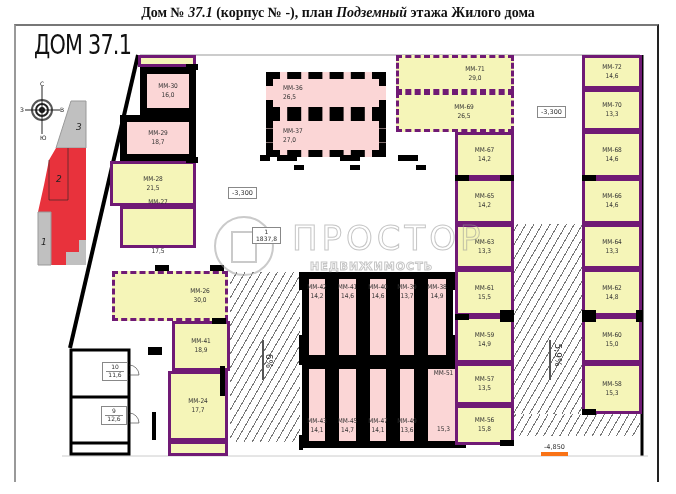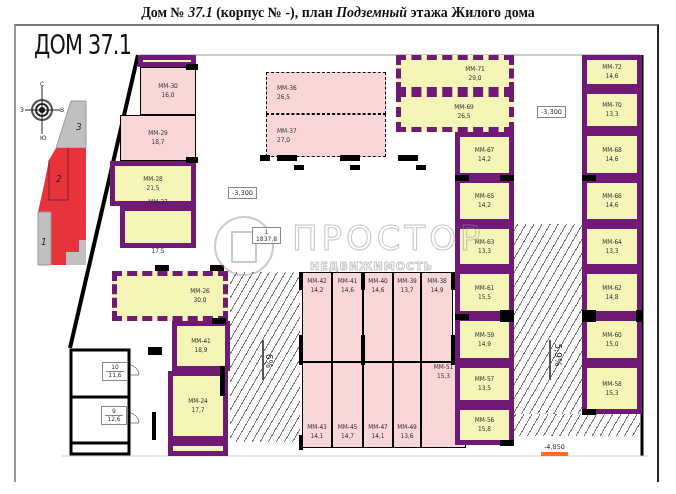--- a/index.html
+++ b/index.html
@@ -2,22 +2,22 @@
 <html><head>
 <meta charset="utf-8">
 <style>
   html,body{margin:0;padding:0;background:#fff;}
   body{width:676px;height:494px;position:relative;overflow:hidden;font-family:"DejaVu Sans",sans-serif;}
   .title{position:absolute;left:0;top:5px;width:676px;text-align:center;font-family:"Liberation Serif",serif;font-weight:bold;font-size:14px;color:#111;}
   .title i{font-weight:bold;}
   .frame{position:absolute;left:14px;top:24px;width:645px;height:458px;border-left:2px solid #999;border-top:2px solid #777;border-right:2px solid #222;box-sizing:border-box;}
   .house-label{position:absolute;left:34px;top:30px;font-family:"DejaVu Sans",sans-serif;font-size:26px;transform:scaleX(0.8);transform-origin:left;color:#111;letter-spacing:-1px;}
   .cell{position:absolute;box-sizing:border-box;display:flex;flex-direction:column;align-items:center;justify-content:center;font-family:"DejaVu Sans Condensed","DejaVu Sans",sans-serif;font-size:6.5px;color:#333;line-height:1.35;text-align:center;}
-  .y{background:#f5f5b8;border:5px solid #701a75;}
-  .p{background:#fbd6d6;border:1px solid #000000;}
+  .y{background:#f5f5b8;border:3px solid #701a75;}
+  .p{background:#fbd6d6;border:7px solid #000000;}
   .dash{border-style:dashed;}
   .wall{position:absolute;background:#000;}
   .hatch{position:absolute;background:repeating-linear-gradient(-60deg,#fff 0 6px,#777 6px 7px);}
   .lvl{position:absolute;border:1px solid #888;background:#fff;font-size:6.5px;padding:1px 3px;color:#333;}
   .wm{position:absolute;color:transparent;-webkit-text-stroke:1px rgba(150,150,150,0.55);font-family:"DejaVu Sans",sans-serif;}
   .small{font-size:6px;}
   .label-arr{position:absolute;font-size:9px;color:#222;}
 </style>
 </head>
 <body>
@@ -138,21 +138,21 @@
     <span>14,7</span>
   </div>
 <div class="cell p" style="left:363px;top:362px;width:30px;height:86px;justify-content:flex-end;padding-bottom:6px;align-items:center;">
     <span>ММ-47</span>
     <span>14,1</span>
   </div>
 <div class="cell p" style="left:393px;top:362px;width:28px;height:86px;justify-content:flex-end;padding-bottom:6px;">
     <span>ММ-49</span>
     <span>13,6</span>
   </div>
-<div class="cell p" style="left:421px;top:362px;width:45px;height:86px;justify-content:flex-start;padding-bottom:7px;">
+<div class="cell p" style="left:421px;top:362px;width:45px;height:86px;justify-content:space-between;padding-bottom:7px;">
     <span>ММ-51</span>
     <span>15,3</span>
   </div>
 
 <div class="cell y dash" style="left:396px;top:55px;width:118px;height:37px;padding-left:40px;">
     <span>ММ-71</span>
     <span>29,0</span>
   </div>
 <div class="cell y dash" style="left:396px;top:92px;width:118px;height:40px;padding-left:18px;">
     <span>ММ-69</span>

